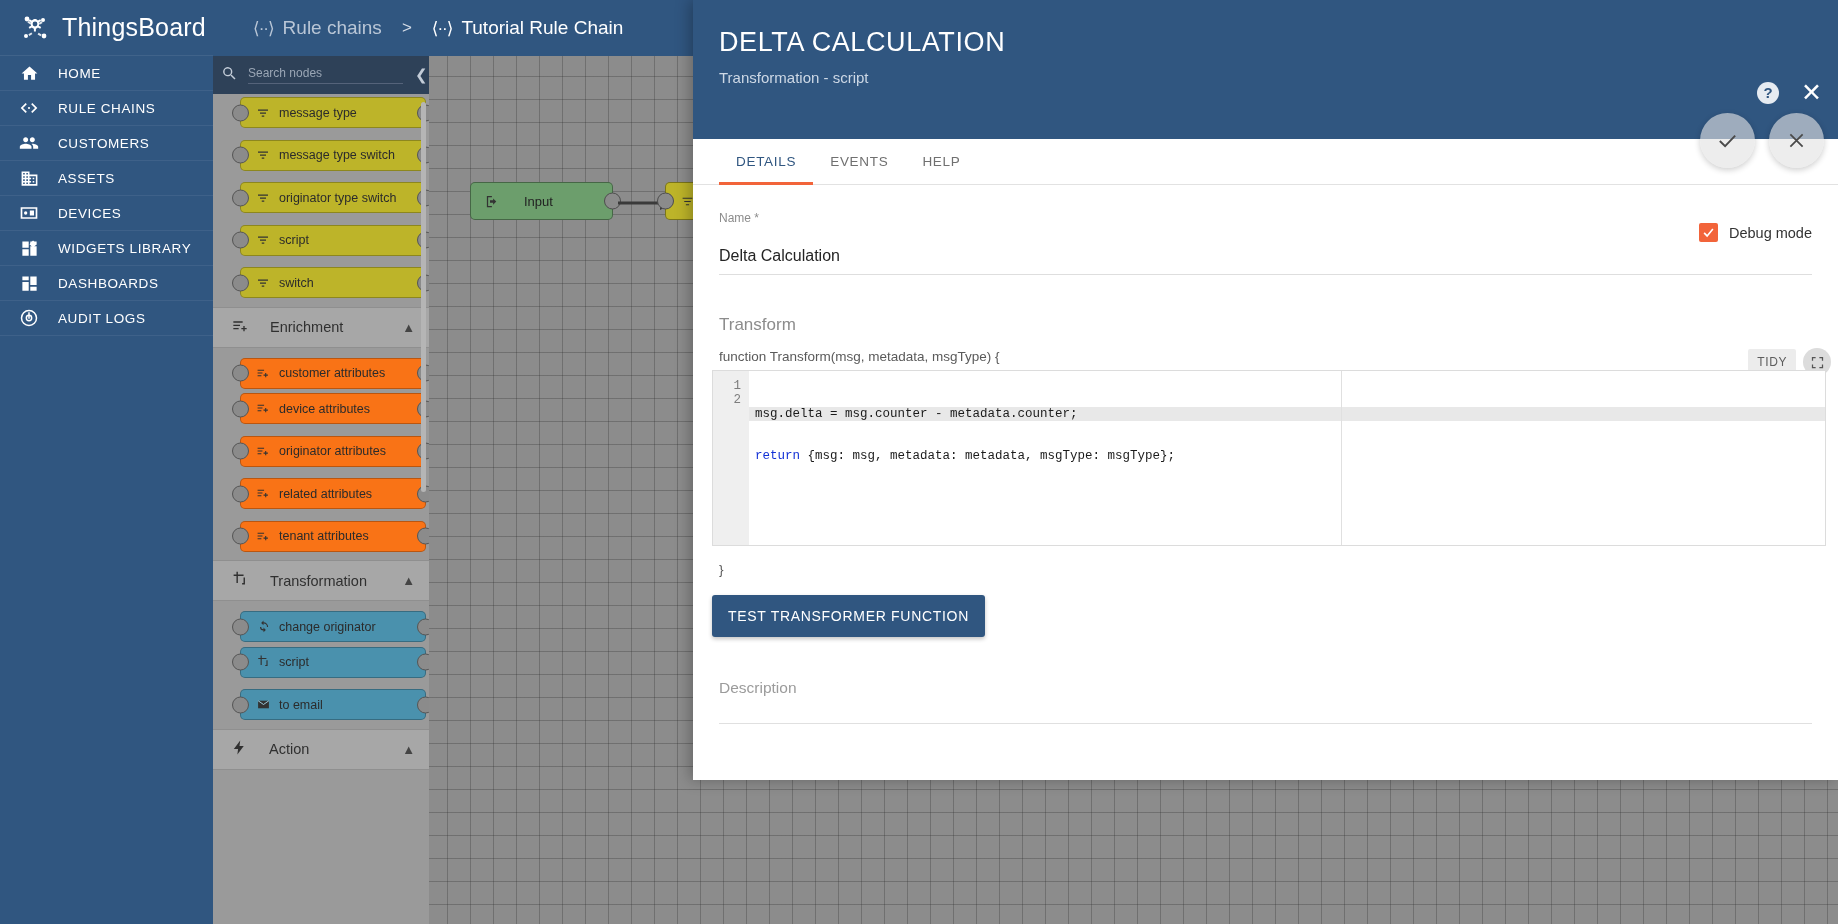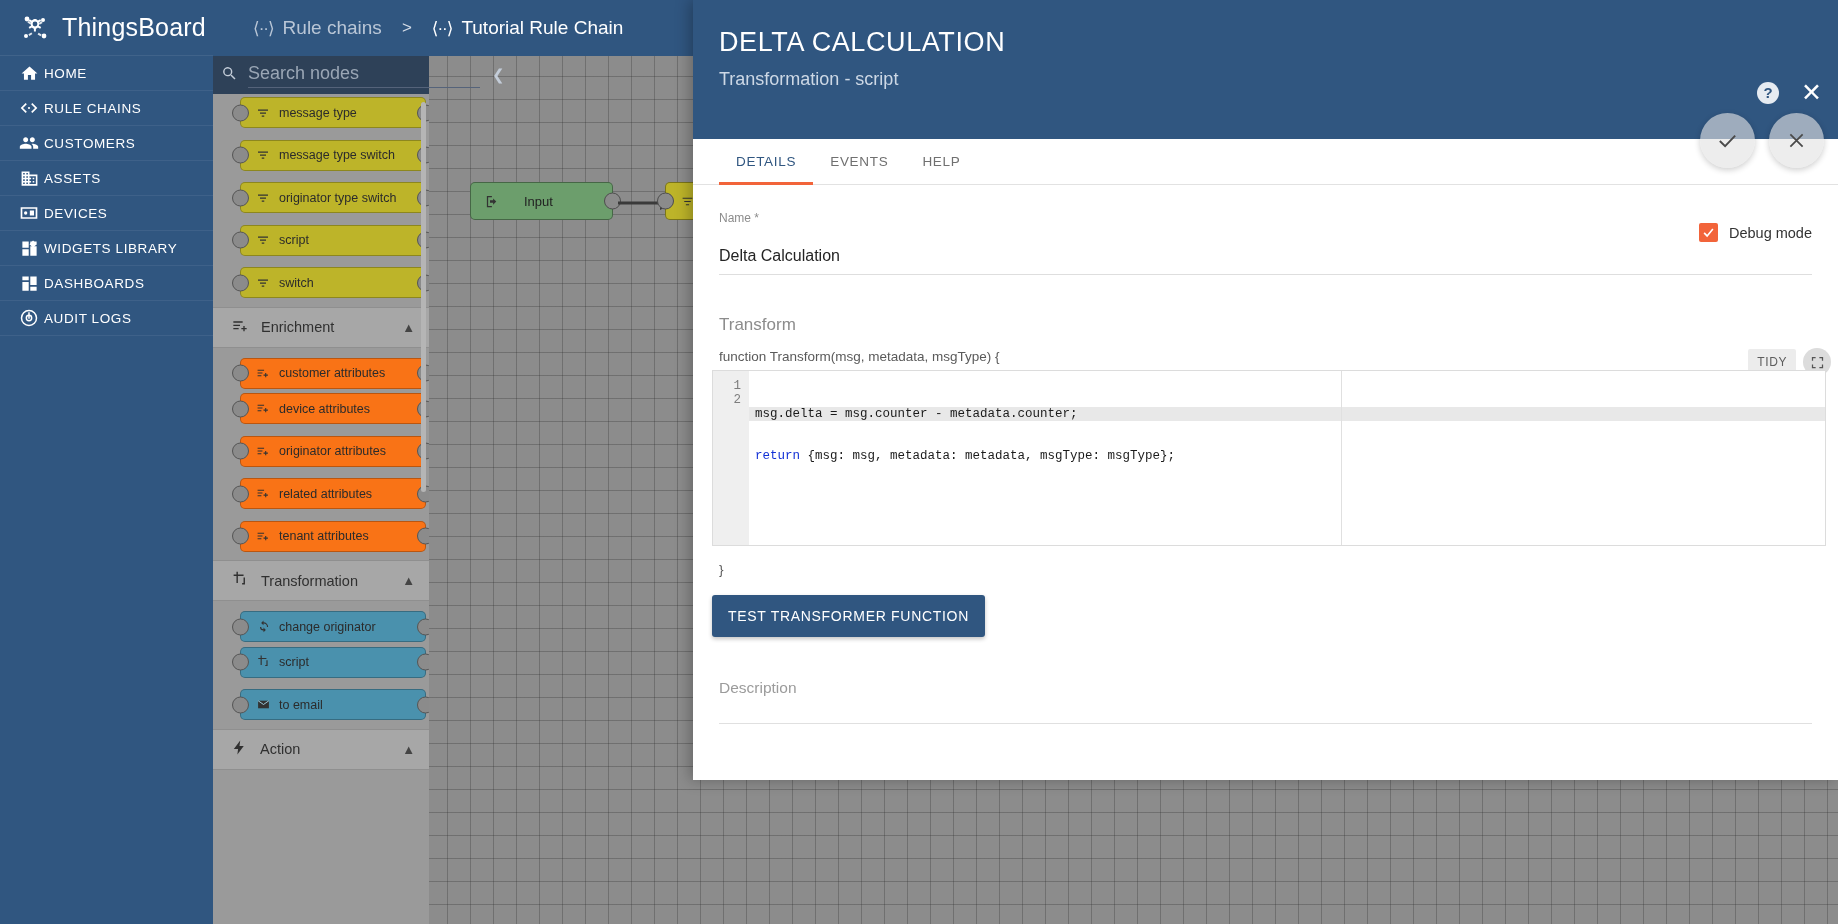--- a/index.html
+++ b/index.html
@@ -22,21 +22,21 @@
   .brand {
     height: 56px; display: flex; align-items: center;
     padding-left: 18px; gap: 10px;
     border-bottom: 1px solid rgba(255,255,255,0.08);
   }
   .brand-logo { width: 34px; height: 34px; flex: none; }
   .brand-text { font-size: 25px; font-weight: 400; letter-spacing: 0.2px; color: #fff; }
   .nav-list { margin-top: 0; }
   .nav-item {
     height: 35px; display: flex; align-items: center;
-    padding-left: 18px; gap: 4px;
+    padding-left: 18px; gap: 18px;
     font-size: 13.5px; letter-spacing: 0.6px;
     color: #ffffff;
     border-bottom: 1px solid rgba(255,255,255,0.07);
     cursor: pointer;
   }
   .nav-item .nav-ico { width: 22px; height: 22px; flex: none; display: flex; align-items: center; justify-content: center; }
   .nav-item .nav-ico svg { fill: #fff; }
 
   
   .topbar {
@@ -82,21 +82,21 @@
     position: absolute; left: 213px; top: 56px;
     width: 216px; height: 38px;
     background: #2e4158;
     display: flex; align-items: center;
     padding: 0 8px; gap: 10px;
     z-index: 19;
   }
   .palette-search .s-ico svg { fill: #c3ccd8; }
   .palette-search input {
     flex: 1; background: transparent; border: none; outline: none;
-    color: #dfe5ec; font-size: 18px;
+    color: #dfe5ec; font-size: 12px;
     font-family: "Liberation Sans", sans-serif;
     border-bottom: 1px solid #55637a; padding-bottom: 3px;
   }
   .palette-search input::placeholder { color: #9aa6b5; }
   .palette-collapse { color: #c3ccd8; font-size: 15px; cursor: pointer; padding: 0 2px; }
 
   .palette-body {
     position: absolute; left: 0; top: 38px;
     width: 216px; height: 830px;
     overflow: hidden;
@@ -118,21 +118,21 @@
     position: absolute; width: 17px; height: 17px; border-radius: 50%;
     background: #8b8b8b; border: 1px solid #555; top: 50%;
     transform: translateY(-50%);
   }
   .port.in { left: -9px; }
   .port.out { right: -9px; }
   .node-ico { width: 15px; height: 13px; display: flex; align-items: center; }
   .node-ico svg { fill: #333; }
   .group-head {
     height: 41px; background: #a7a7a7;
-    display: flex; align-items: center; gap: 12px;
+    display: flex; align-items: center; gap: 21px;
     padding: 0 14px 0 18px;
     font-size: 14.5px; color: #303030;
     border-top: 1px solid #8f8f8f; border-bottom: 1px solid #8f8f8f;
     cursor: pointer;
   }
   .group-head .g-ico svg { fill: #303030; }
   .group-head .chev { margin-left: auto; color: #444; font-size: 13px; }
   .palette-scrollbar {
     position: absolute; right: 3px; top: 46px;
     width: 5px; height: 390px; background: #b5b5b5; border-radius: 3px;
@@ -175,21 +175,21 @@
     z-index: 40;
     overflow: hidden;
   }
   .details-header {
     height: 139px; background: #305680; color: #fff;
     padding: 26px 0 0 26px; position: relative;
   }
   .details-title {
     font-size: 27px; letter-spacing: 0.6px; font-weight: 400; line-height: 1.2;
   }
-  .details-sub { margin-top: 11px; font-size: 18px; color: #cdd8e5; }
+  .details-sub { margin-top: 11px; font-size: 15px; color: #cdd8e5; }
   .hdr-icons { position: absolute; right: 16px; top: 80px; display: flex; align-items: center; gap: 22px; }
   .help-circle {
     width: 22px; height: 22px; border-radius: 50%; background: #e6ebf1;
     color: #305680; font-size: 15px; font-weight: bold;
     display: flex; align-items: center; justify-content: center; cursor: pointer;
   }
   .close-x { color: #fff; font-size: 25px; line-height: 1; cursor: pointer; font-weight: 300; }
   .fab-row { position: absolute; right: 14px; top: 113px; display: flex; gap: 14px; }
   .fab {
     width: 55px; height: 55px; border-radius: 50%;

